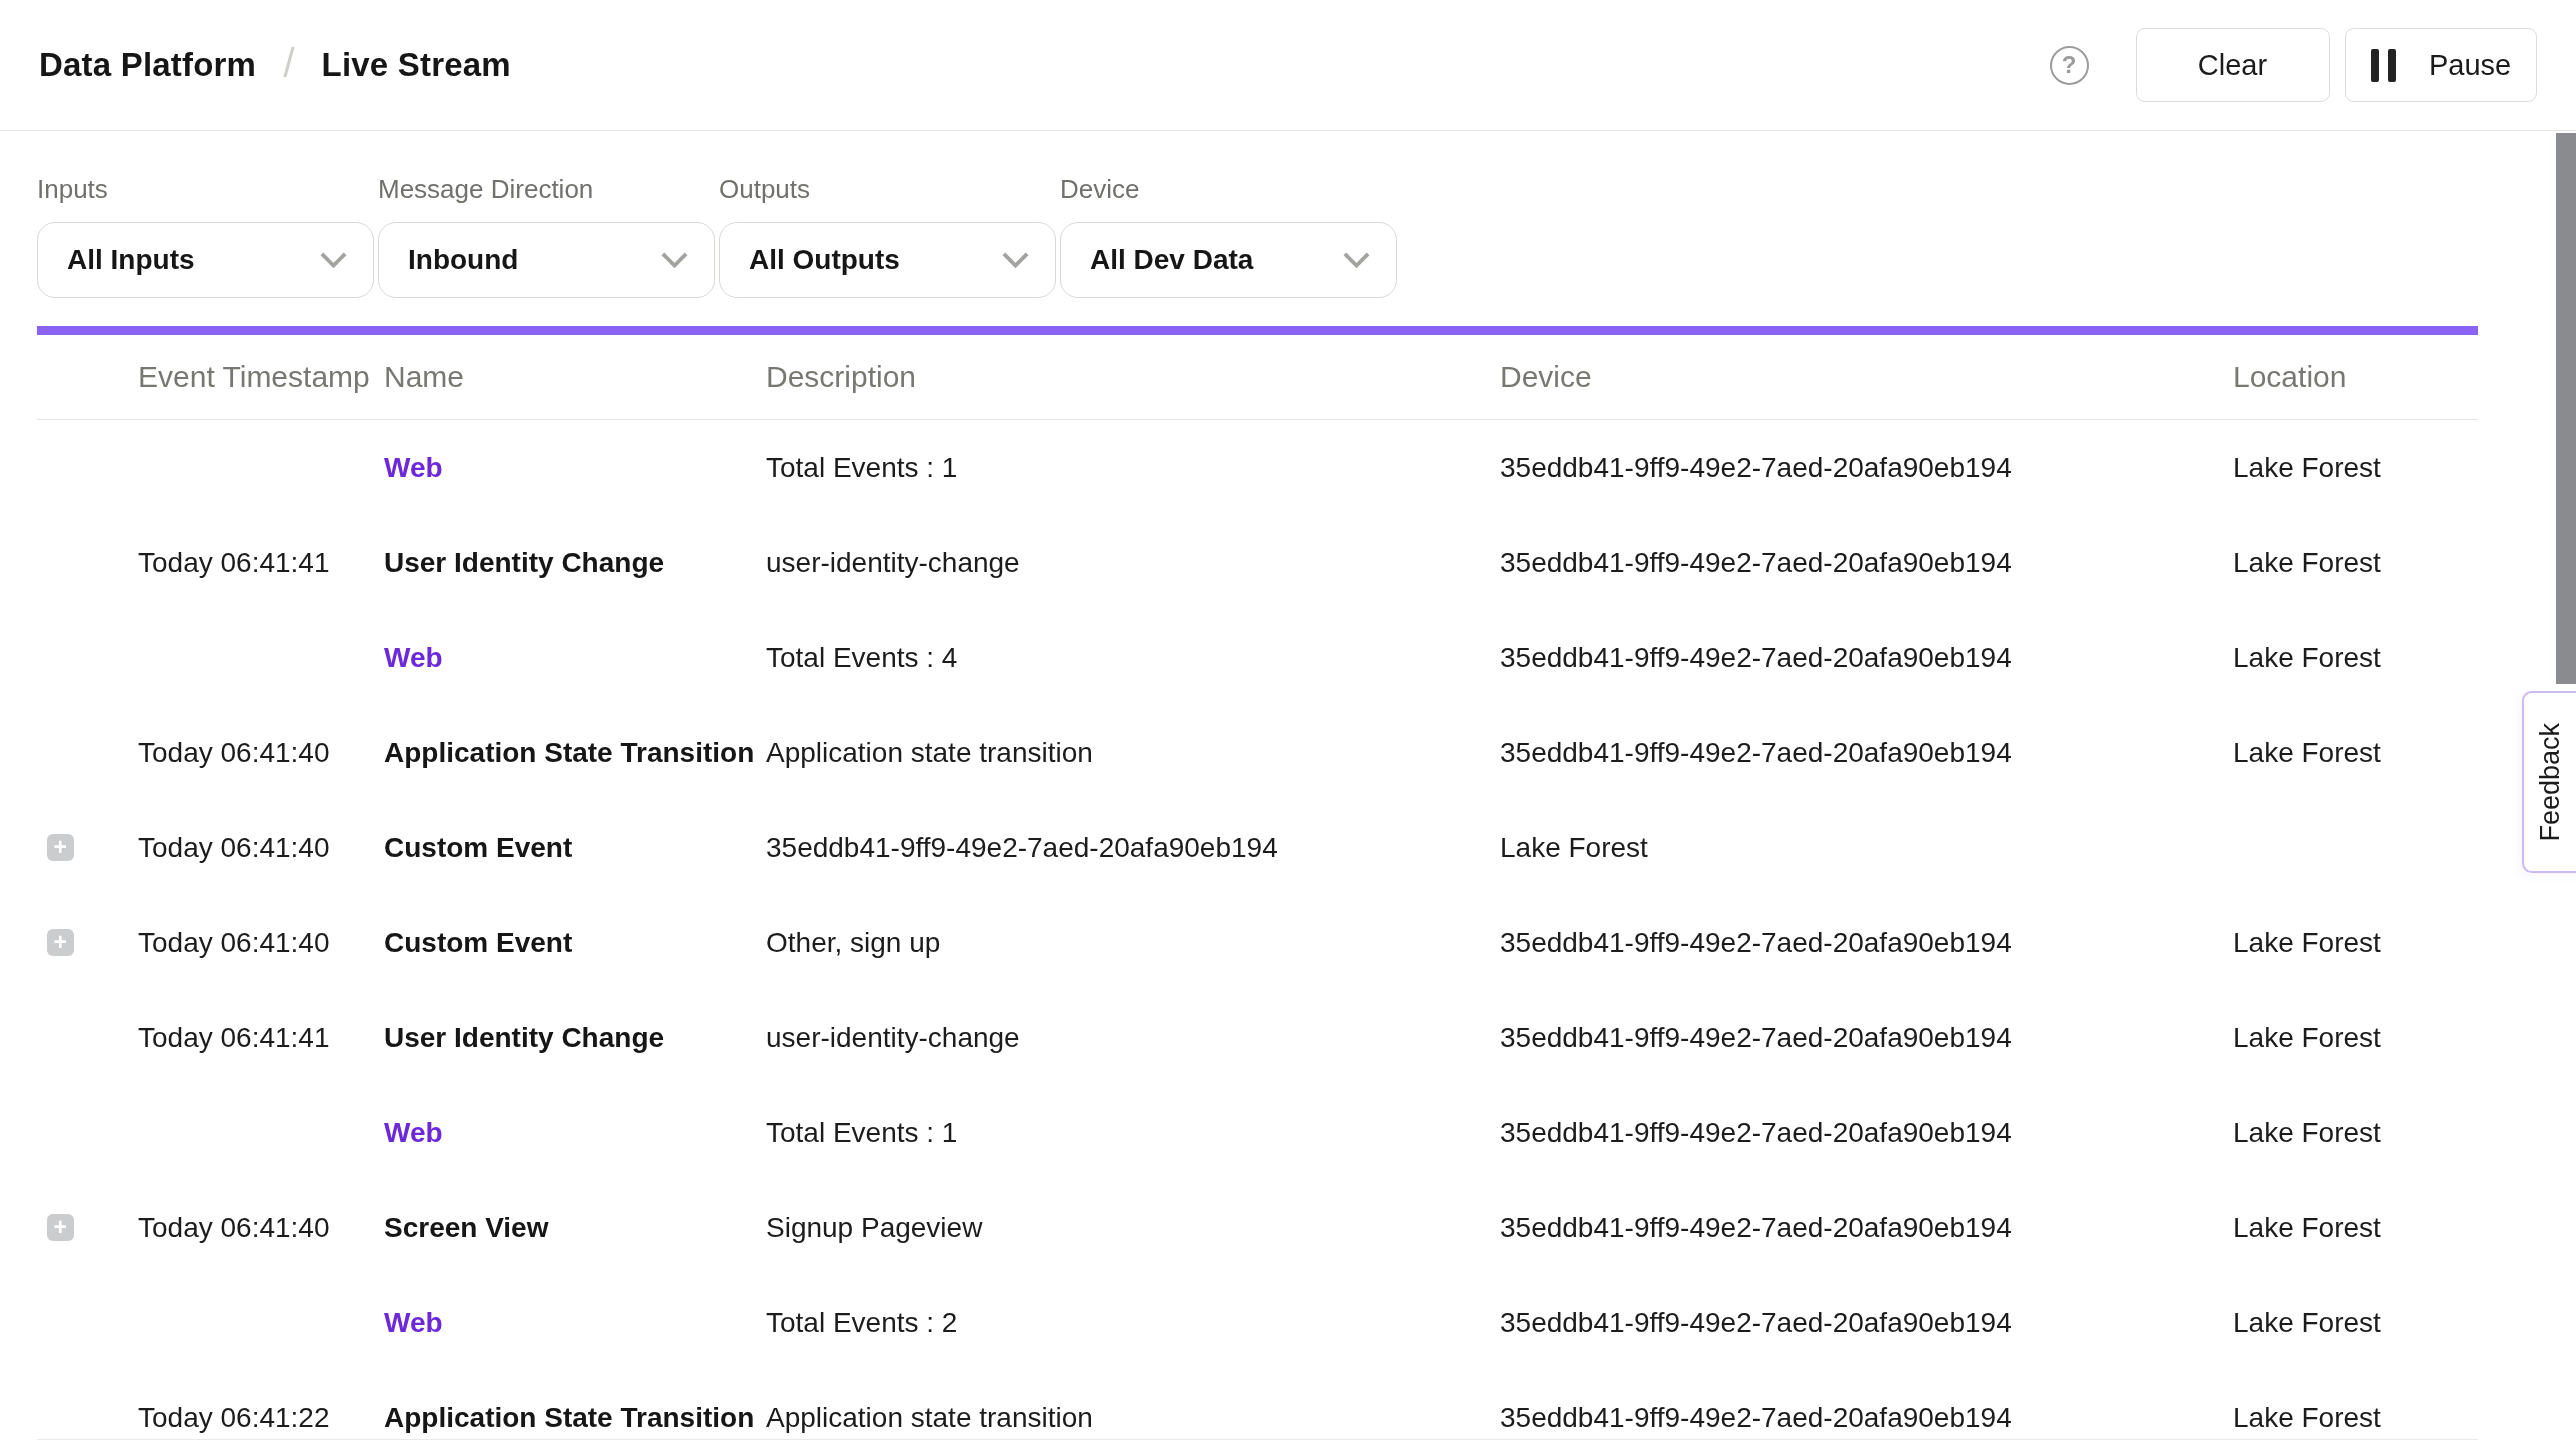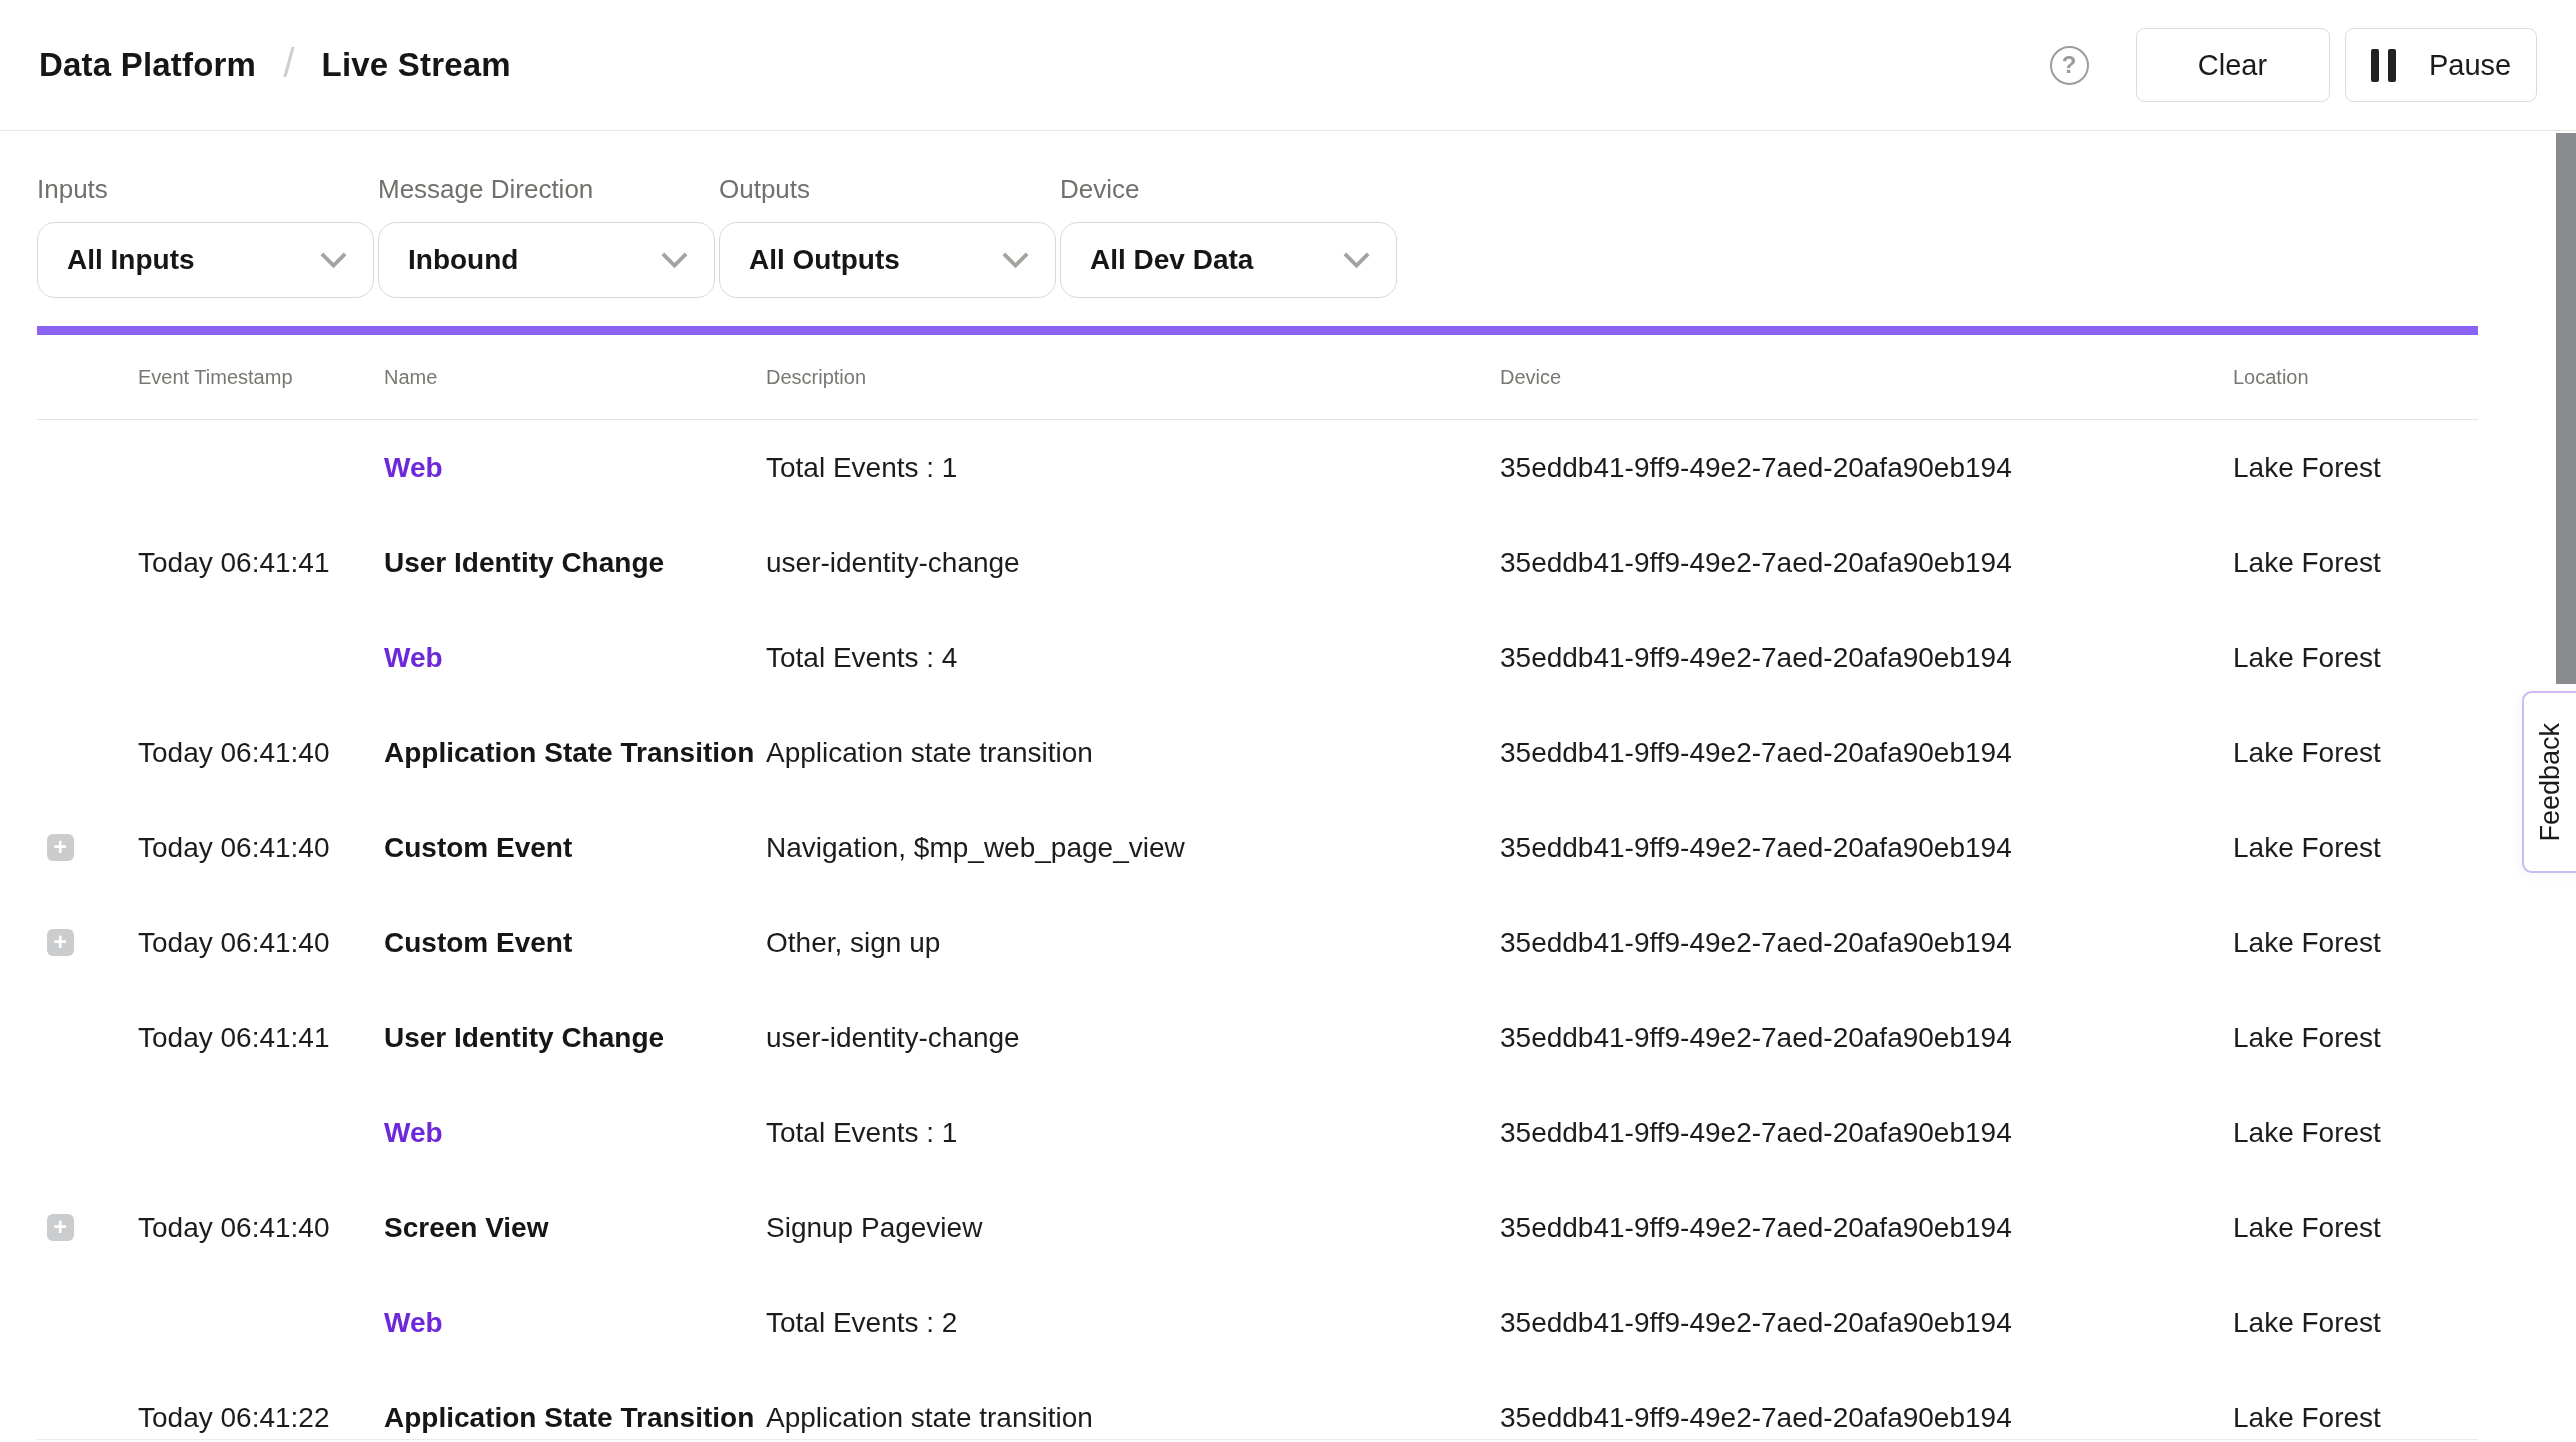--- a/index.html
+++ b/index.html
@@ -50,21 +50,21 @@
   .accent-bar { margin:28px 0 0 37px; width:2441px; height:9.7px; background:#8a63f2; }
 
   
   .grid-cols {
     display:grid;
     grid-template-columns:101px 246px 382px 734px 733px 1fr;
     align-items:center;
   }
   .table { margin-left:37px; width:2441px; }
   .table-head {
-    height:85px; color:#787873; font-size:20px;
+    height:85px; color:#787873; font-size:30px;
     border-bottom:1.9px solid #e3e3de;
   }
   .row { height:95px; font-size:28px; color:#1c1c1c; }
   .cell-name { font-weight:700; color:#161616; }
   .row.plain .cell-name { font-weight:700; color:#6d28d9; }
   .expand-btn {
     width:27px; height:27px; margin-left:9.7px; border:none; border-radius:5.8px;
     background:#caccce; color:#ffffff; font-size:23px; font-weight:700; line-height:1;
     display:flex; align-items:center; justify-content:center; cursor:pointer;
     visibility:hidden;
@@ -216,21 +216,20 @@
     <div class="cell-device">35eddb41-9ff9-49e2-7aed-20afa90eb194</div>
     <div class="cell-location">Lake Forest</div>
   </div>
 
   <div class="grid-cols row expandable">
     <div>
       <button class="expand-btn" style="background: rgb(202, 204, 206);">+</button>
     </div>
     <div class="cell-timestamp">Today 06:41:40</div>
     <div class="cell-name">Custom Event</div>
-    <div class="cell-description">Navigation, $mp_web_page_view</div>
     <div class="cell-device">35eddb41-9ff9-49e2-7aed-20afa90eb194</div>
     <div class="cell-location">Lake Forest</div>
   </div>
 
   <div class="grid-cols row expandable">
     <div>
       <button class="expand-btn" style="background: rgb(202, 204, 206);">+</button>
     </div>
     <div class="cell-timestamp">Today 06:41:40</div>
     <div class="cell-name">Custom Event</div>

